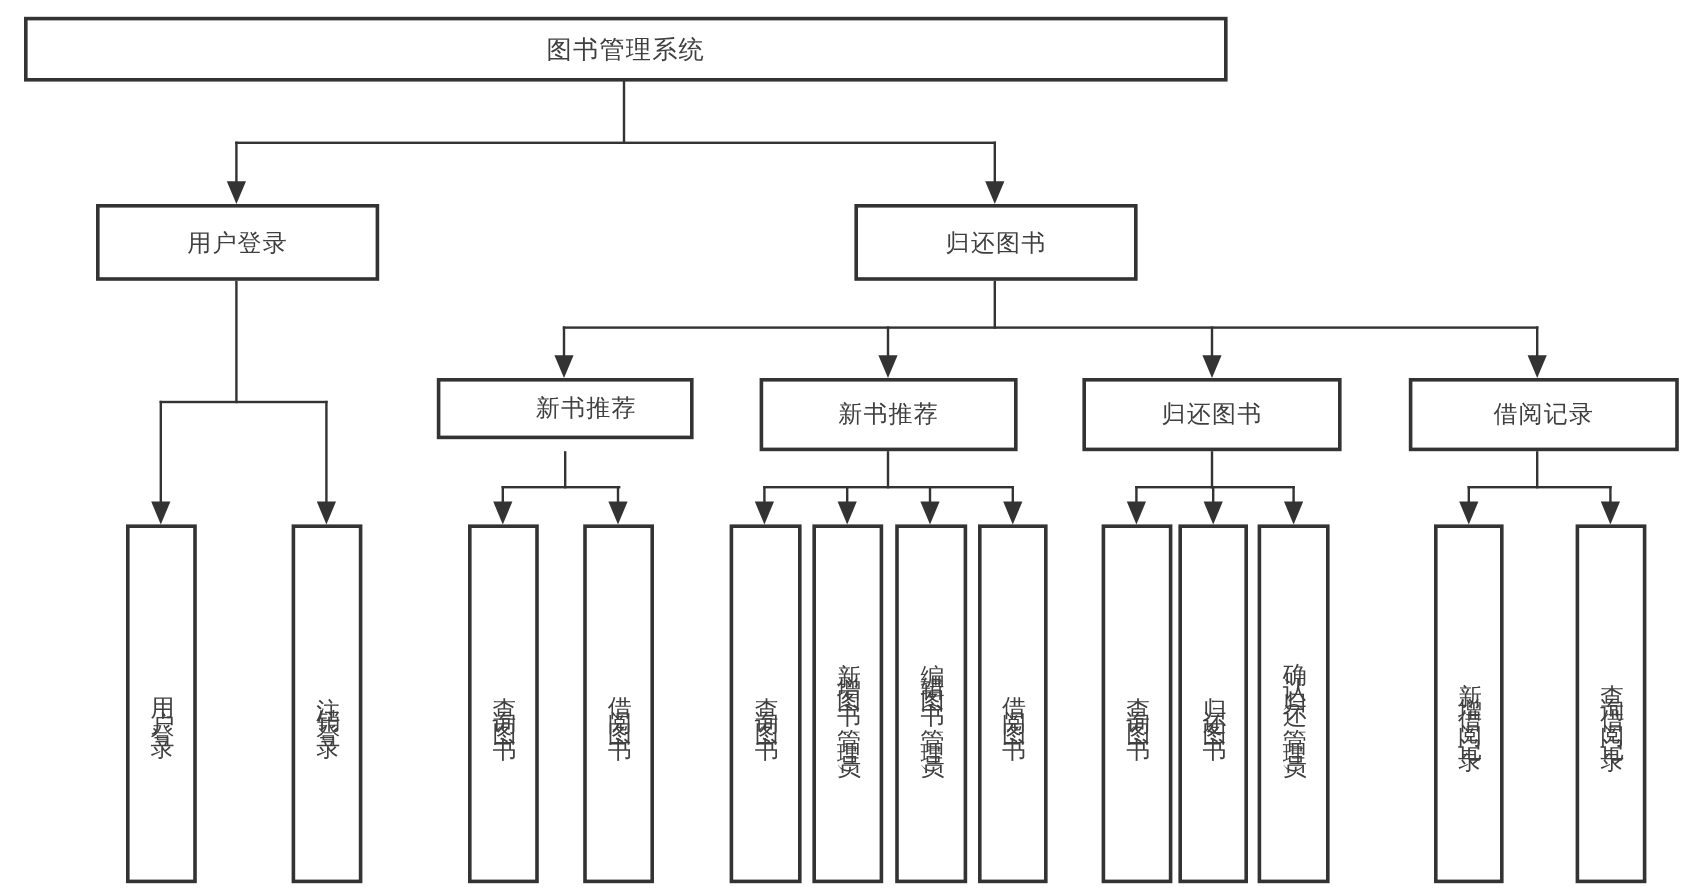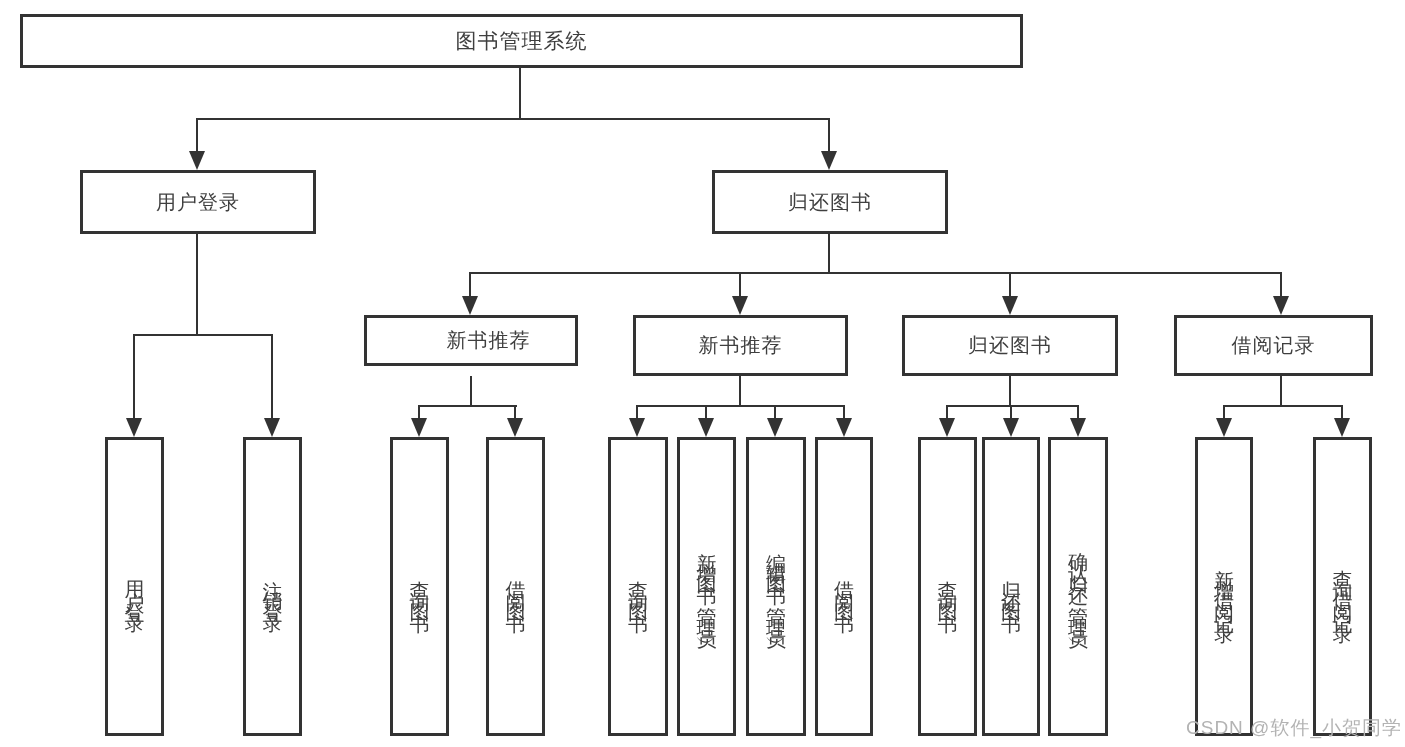--- a/index.html
+++ b/index.html
@@ -70,21 +70,21 @@
 
   <div class="node" style="left:364px;top:315px;width:214px;height:51px;padding-left:35px;">
     <span>新书推荐</span>
   </div>
   <div class="node" style="left:633px;top:315px;width:215px;height:61px;">
     <span>新书推荐</span>
   </div>
   <div class="node" style="left:902px;top:315px;width:216px;height:61px;">
     <span>归还图书</span>
   </div>
-  <div class="node" style="left:1174px;top:315px;width:199px;height:61px;">
+  <div class="node" style="left:1174px;top:315px;width:225px;height:61px;">
     <span>借阅记录</span>
   </div>
 
   <div class="node leaf" style="left:105px;top:437px;width:59px;height:299px;">
     <span class="vtext">用户登录</span>
   </div>
   <div class="node leaf" style="left:243px;top:437px;width:59px;height:299px;">
     <span class="vtext">注销登录</span>
   </div>
 
@@ -177,14 +177,13 @@
   <div class="arrow" style="left:1003px;top:418px;"></div>
   <div class="arrow" style="left:1070px;top:418px;"></div>
 
   <div class="vline" style="left:1280px;top:376px;height:31px;"></div>
   <div class="hline" style="left:1223px;top:405px;width:120px;"></div>
   <div class="vline" style="left:1223px;top:405px;height:15px;"></div>
   <div class="vline" style="left:1341px;top:405px;height:15px;"></div>
   <div class="arrow" style="left:1216px;top:418px;"></div>
   <div class="arrow" style="left:1334px;top:418px;"></div>
 
-  <div class="watermark">CSDN @软件_小贺同学</div>
 </div>
 
 </body></html>

